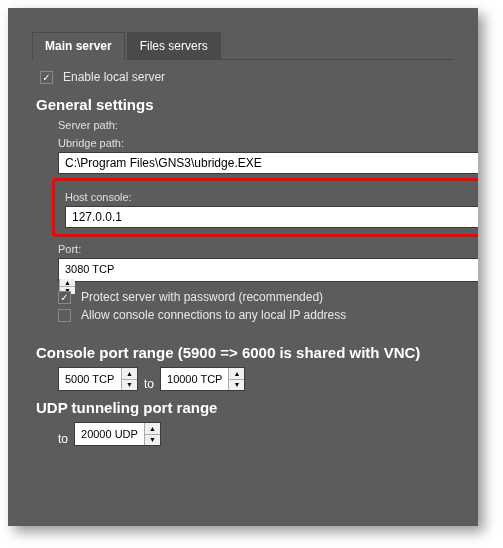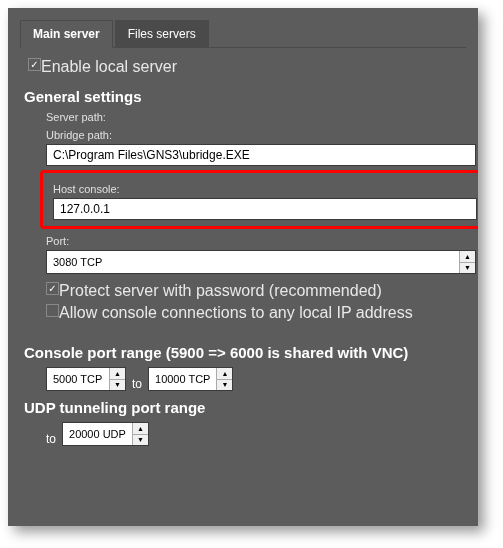--- a/index.html
+++ b/index.html
@@ -9,21 +9,21 @@
     width: 503px;
     height: 548px;
     position: relative;
   }
   .panel {
     background: #5c5c5c;
     width: 470px;
     height: 518px;
     margin: 8px 0 0 8px;
     box-shadow: 6px 6px 12px rgba(0,0,0,0.4);
-    padding: 12px;
+    padding: 24px;
     position: relative;
     overflow: hidden;
   }
   .tabs {
     display: flex;
     gap: 2px;
   }
   .tab {
     padding: 6px 12px;
     font-size: 12px;
@@ -40,25 +40,25 @@
   .tab.inactive {
     background: #4a4a4a;
   }
   .tab-underline {
     border-bottom: 1px solid #4a4a4a;
     margin-top: -1px;
     margin-bottom: 10px;
   }
   .checkbox-row {
     display: flex;
-    align-items: flex-start;
-    gap: 0;
+    align-items: center;
+    gap: 10px;
     margin: 8px 0 12px 8px;
     color: #e8e8e8;
-    font-size: 16px;
+    font-size: 12px;
   }
   .chk {
     width: 13px;
     height: 13px;
     border: 1px solid #888;
     background: #5c5c5c;
     display: flex;
     align-items: center;
     justify-content: center;
     font-size: 10px;
@@ -161,21 +161,21 @@
 
   <div class="field-label">Ubridge path:</div>
   <input class="text-input" value="C:\Program Files\GNS3\ubridge.EXE" style="">
 
   <div class="highlight-box">
     <div class="field-label">Host console:</div>
     <input class="text-input" value="127.0.0.1" style="">
   </div>
 
   <div class="field-label">Port:</div>
-  <div class="spinner" style="margin-left:26px; width:430px;">
+  <div class="spinner" style="margin-left:26px; width:430px;flex-direction:column;">
     <div class="spinner-val" style="flex:1">3080 TCP</div>
     <div class="spinner-btns">
       <div class="spinner-btn">▲</div>
       <div class="spinner-btn">▼</div>
     </div>
   </div>
 
   <div class="checkbox-row sub-check">
     <div class="chk checked"></div>
     <span>Protect server with password (recommended)</span>

